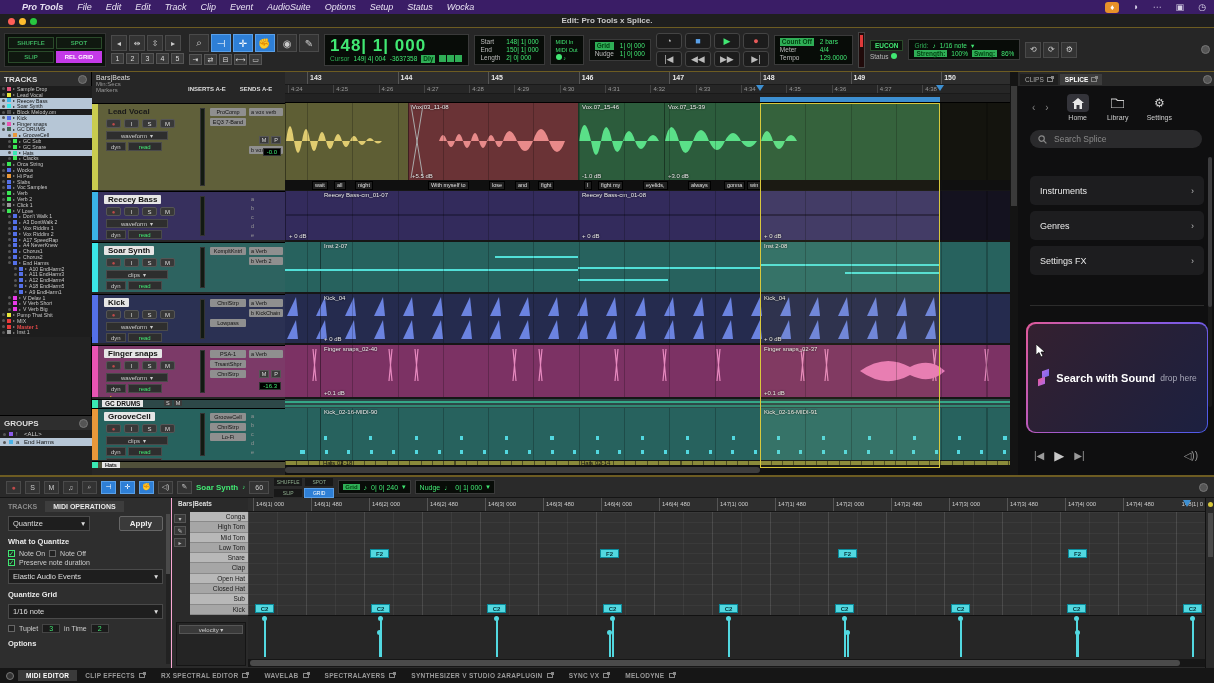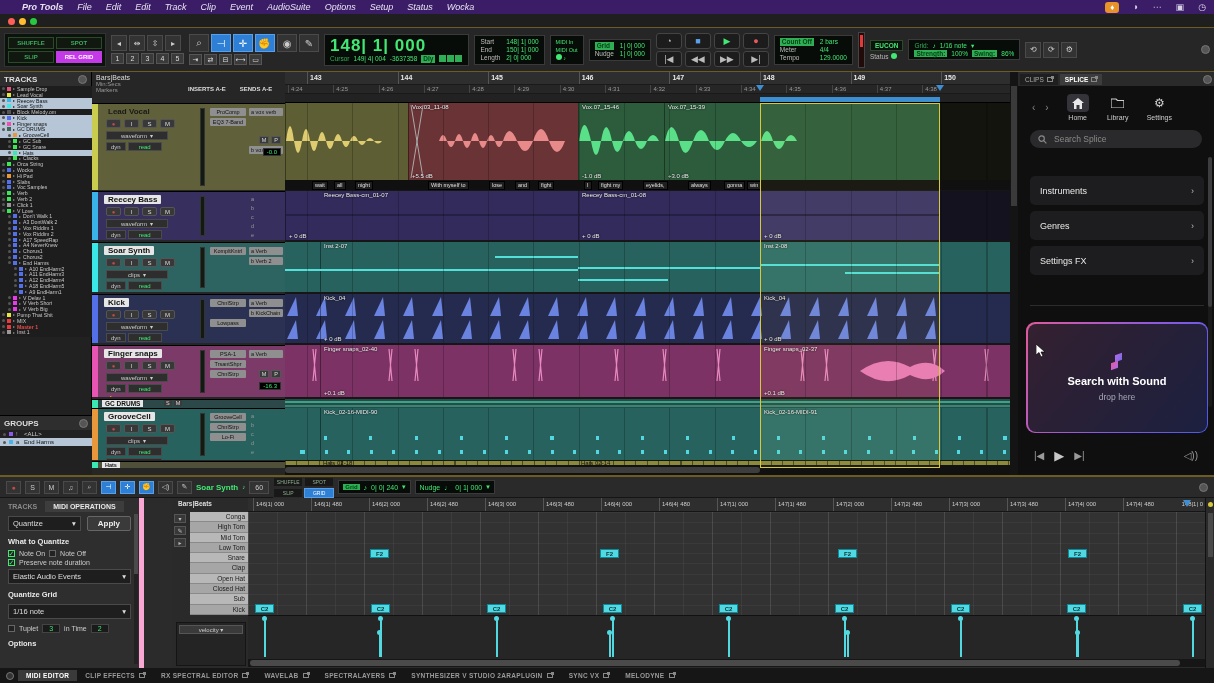--- a/index.html
+++ b/index.html
@@ -133,21 +133,21 @@
   .snavitem.active .icobox{background:#34343a;}
   .searchbar{position:absolute;top:58px;left:12px;width:172px;height:18px;background:#2a2a2c;border-radius:10px;display:flex;align-items:center;gap:5px;padding:0 8px;}
   .searchbar input{background:transparent;border:none;outline:none;color:#bbb;font-size:8.5px;width:130px;font-family:"Liberation Sans",sans-serif;}
   .searchbar input::placeholder{color:#8a8a8a;}
   .scard{position:absolute;left:12px;width:174px;height:29px;background:#1d1d1f;border-radius:5px;color:#e8e8e8;font-size:9px;display:flex;align-items:center;justify-content:space-between;padding:0 10px;}
   .scards{position:absolute;top:104px;left:0;width:196px;}
   .scards .scard{position:relative;left:12px;margin-bottom:6px;}
   .chev{color:#bbb;font-size:9px;}
   .sdivider{position:absolute;top:233px;left:12px;width:174px;height:1px;background:#2c2c2c;}
   .sws{position:absolute;top:250px;left:8px;width:182px;height:111px;border-radius:9px;padding:1.5px;background:linear-gradient(120deg,#e05a9a,#8a5ae0 55%,#4a5ae8);}
-  .swsin{width:100%;height:100%;border-radius:8px;background:linear-gradient(130deg,#342030 0%,#262038 55%,#1c2040 100%);display:flex;flex-direction:column;align-items:center;justify-content:center;gap:5px;}
+  .swsin{width:100%;height:100%;border-radius:8px;background:linear-gradient(130deg,#342030 0%,#262038 55%,#1c2040 100%);display:flex;flex-direction:row;align-items:center;justify-content:center;gap:5px;}
   .swslogo{width:14px;height:16px;position:relative;}
   .swslogo i{position:absolute;width:7px;height:7px;transform:skewY(-18deg);}
   .swslogo i:nth-child(1){left:5px;top:0;background:linear-gradient(135deg,#b06ae8,#7a6ae8);}
   .swslogo i:nth-child(2){left:1px;top:8px;background:linear-gradient(135deg,#e85a9a,#b06ae8);}
   .swstitle{color:#fff;font-size:11px;font-weight:bold;}
   .swssub{color:#a8a8b8;font-size:8.5px;}
   .scontrols{position:absolute;top:368px;left:0;width:196px;height:30px;display:flex;align-items:center;gap:10px;padding:0 16px;color:#888;}
   .pbtn{font-size:10px;color:#9a9a9a;}
   .pbtn.big{font-size:13px;color:#c8c8c8;}
   .sspk{margin-left:auto;}
@@ -159,21 +159,21 @@
   .mtoolbar{position:absolute;left:0;top:0;width:1214px;height:21px;background:#2a2a2a;border-bottom:1px solid #151515;display:flex;align-items:center;gap:4px;padding:0 6px;}
   .msq{width:15px;height:13px;background:#333;border:1px solid #4a4a4a;color:#ccc;font-size:7px;display:flex;align-items:center;justify-content:center;}
   .msq.blue{background:#2e7fd6;border-color:#5aa0e8;color:#fff;}
   .mtrack{color:#41e873;font-size:8px;font-weight:bold;}
   .minimodes{display:grid;grid-template-columns:30px 30px;grid-gap:1px;}
   .mm{font-size:5px;text-align:center;color:#8fae8f;background:#181818;border:1px solid #2a2a2a;padding:1px 0;}
   .mm.active{background:#2e7fd6;color:#fff;border-color:#5aa0e8;}
   .mlcd{background:#080c08;border:1px solid #3a3a3a;color:#41e873;font-size:7px;padding:2px 4px;display:flex;align-items:center;gap:4px;white-space:nowrap;}
   .mlcd .gridchip{font-size:6px;}
   
-  .opspanel{position:absolute;left:0;top:21px;width:144px;height:172px;background:#2e2e2e;border-right:5px solid #f9a8d4;}
+  .opspanel{position:absolute;left:0;top:21px;width:172px;height:172px;background:#2e2e2e;border-right:1px solid #f9a8d4;}
   .opstabs{display:flex;height:14px;align-items:flex-end;}
   .opstab{font-size:7px;color:#8a8a8a;padding:2px 8px;font-weight:bold;}
   .opstab.active{background:#3d3d3d;color:#e8e8e8;}
   .opsrow{display:flex;align-items:center;gap:6px;padding:4px 8px 0 8px;}
   .dropdown{background:#1e1e1e;border:1px solid #4a4a4a;color:#ddd;font-size:7.5px;padding:2px 4px;display:flex;justify-content:space-between;align-items:center;}
   .dd-op{width:82px;}
   .applybtn{margin-left:auto;background:#3a3a3a;border:1px solid #666;color:#eee;font-size:8px;font-weight:bold;padding:2px 10px;border-radius:2px;}
   .opshead{font-size:7.5px;font-weight:bold;color:#e8e8e8;padding:6px 8px 2px 8px;}
   .checkrow{display:flex;align-items:center;gap:4px;font-size:7px;color:#ccc;padding:2px 8px 0 8px;}
   .cb{width:7px;height:7px;border:1px solid #666;background:#222;display:inline-flex;align-items:center;justify-content:center;color:#41e873;font-size:7px;line-height:7px;}
@@ -249,20 +249,21 @@
     <span class="mbicon">◗</span>
     <span class="mbicon">⋯</span>
     <span class="mbicon">▣</span>
     <span class="mbicon">◷</span>
   </div>
 
   <div class="titlebar">
     <span class="tl" style="left:8px;background:#ff5f57;"></span>
     <span class="tl" style="left:19px;background:#febc2e;"></span>
     <span class="tl" style="left:30px;background:#28c840;"></span>
+    <div class="title">Edit: Pro Tools x Splice.</div>
   </div>
 
   <div class="toolbar">
     <div class="modes">
         <div class="mode">SHUFFLE</div>
         <div class="mode">SPOT</div>
         <div class="mode">SLIP</div>
         <div class="mode relgrid">REL GRID</div>
       </div>
     <div class="tb-block">

